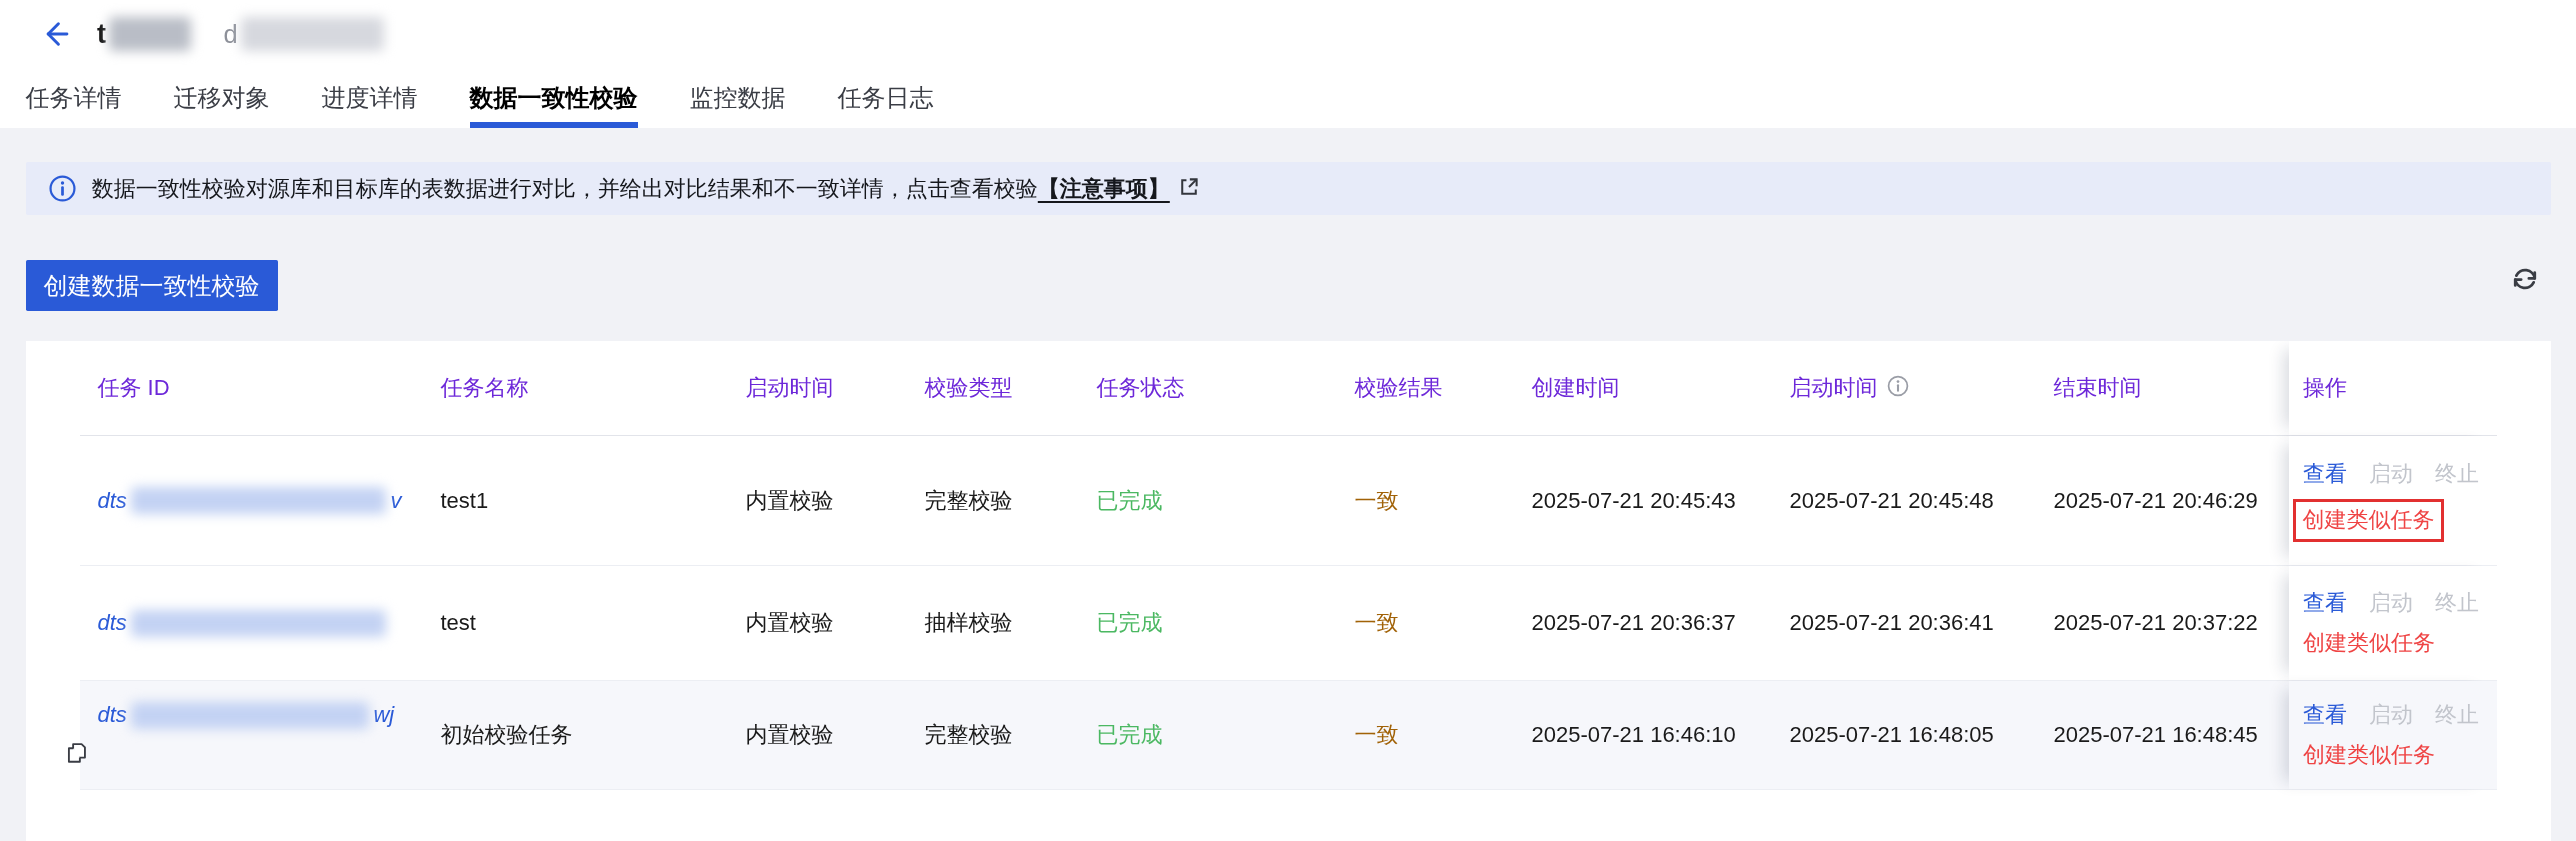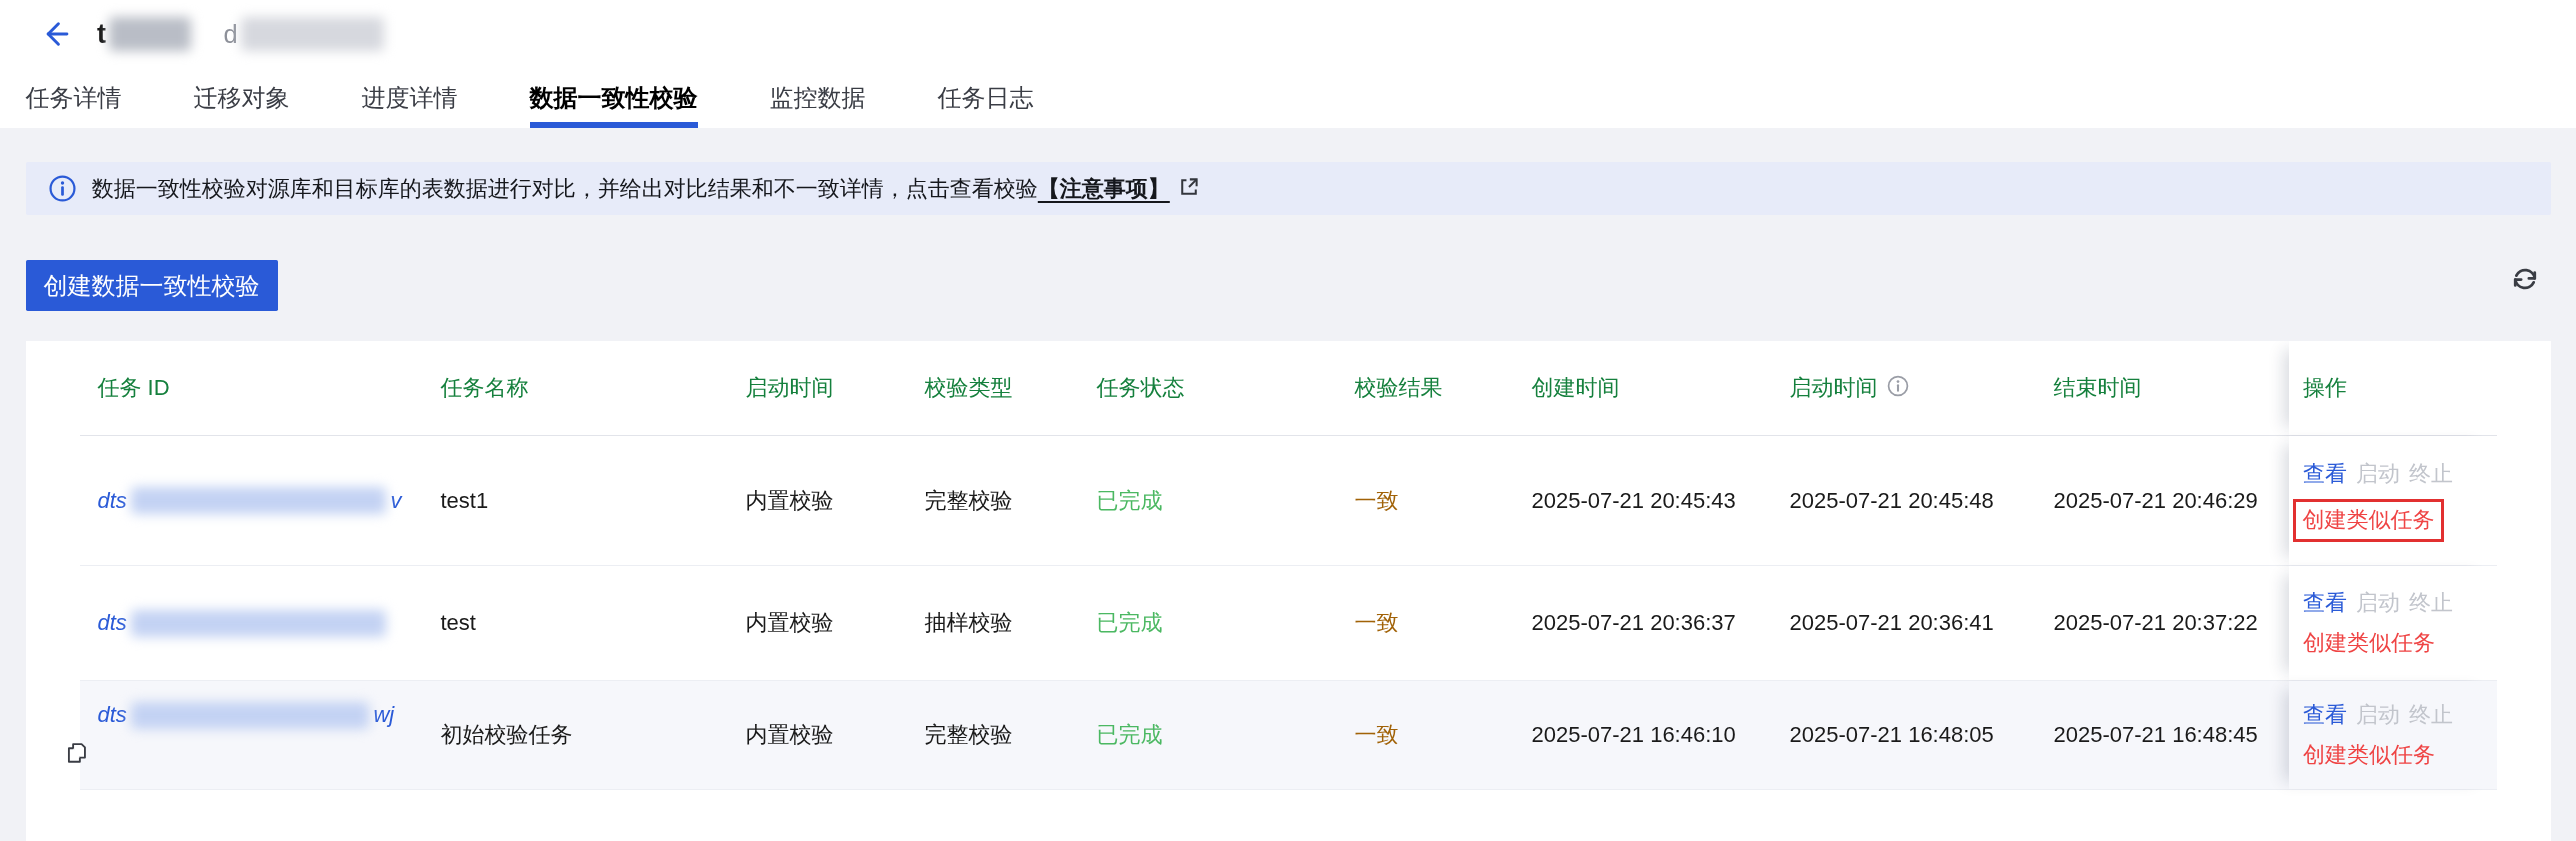--- a/index.html
+++ b/index.html
@@ -11,41 +11,41 @@
   .topbar { height:68px; background:#fff; display:flex; align-items:center; padding-left:36px; }
   .back-btn { width:37px; height:37px; display:flex; align-items:center; justify-content:center; cursor:pointer; }
   .frag-bold { font-size:27px; font-weight:bold; color:#111; margin-left:24px; display:flex; align-items:center; }
   .frag-gray { font-size:25.5px; color:#8d9099; margin-left:32px; display:flex; align-items:center; }
   .redact { display:inline-block; height:34px; border-radius:4.3px; filter:blur(6px); }
   .redact.dark { background:#b9bdc6; width:82px; margin-left:3.4px; }
   .redact.light { background:#d6d8de; width:143px; margin-left:3.4px; }
   .redact.blue { background:#c3d2f3; height:27px; width:255px; margin:0 4.3px; }
 
   
-  .tabs { height:60px; background:#fff; display:flex; padding-left:25.5px; gap:72px; }
+  .tabs { height:60px; background:#fff; display:flex; padding-left:25.5px; gap:52px; }
   .tab { position:relative; height:100%; display:flex; align-items:center; font-size:24px; color:#3a3d45; cursor:pointer; }
   .tab.active { font-weight:bold; color:#000; }
   .tab-underline { position:absolute; left:0; bottom:0; width:100%; height:6px; background:#2A5AD7; }
 
   
   .content { height:808px; background:#F1F2F6; padding:34px 25.5px 0 25.5px; }
 
   .banner { height:53px; background:#E7EBF9; border-radius:1.7px; display:flex; align-items:center; padding:0 22px; gap:15.3px; }
   .banner-text { font-size:22px; color:#15171c; }
   .banner-link { font-weight:bold; text-decoration:underline; text-underline-offset:5.1px; cursor:pointer; color:#15171c; }
   .ext-icon { margin-left:8.5px; vertical-align:-2.6px; cursor:pointer; }
 
   .toolbar { margin-top:45px; height:51px; display:flex; justify-content:space-between; align-items:flex-start; }
   .create-btn { width:252px; height:51px; background:#2A5AD7; color:#fff; font-size:24px; border:none; border-radius:1.7px; display:flex; align-items:center; justify-content:center; cursor:pointer; font-family:inherit; }
   .refresh-btn { width:37px; height:37px; margin:0 6.8px 0 0; display:flex; align-items:center; justify-content:center; cursor:pointer; }
 
   
   .card { margin-top:30px; background:#fff; height:502px; padding:0 54px; overflow:hidden; }
   .trow { display:flex; align-items:center; }
-  .thead { height:95px; color:#15803d; font-size:22px; border-bottom:0.9px solid #E2E4EA; }
+  .thead { height:95px; color:#6d28d9; font-size:22px; border-bottom:0.9px solid #E2E4EA; }
   .tbody-row { font-size:22px; color:#1a1a1a; border-bottom:0.9px solid #ECEEF3; }
   .r1 { height:130px; }
   .r2 { height:115px; }
   .r3 { height:109px; background:#F6F7FB; }
 
   .c1 { width:361px; padding-left:18px; }
   .c2 { width:305px; }
   .c3 { width:179px; }
   .c4 { width:172px; }
   .c5 { width:258px; }
@@ -59,21 +59,21 @@
   .thead .cop { justify-content:center; }
 
   .idcell { display:flex; flex-direction:column; justify-content:flex-end;font-style:italic; }
   .idline { display:flex; align-items:center; color:#2A5AD7; }
   .id-link { color:#2A5AD7; cursor:pointer; }
   .copy-btn { margin-top:8.5px; margin-left:-37px; width:31px; height:31px; display:flex; align-items:center; justify-content:center; cursor:pointer; }
 
   .status-ok { color:#4BB862; }
   .result-ok { color:#a16207; }
 
-  .act-line { display:flex; gap:9px; align-items:center; }
+  .act-line { display:flex; gap:22px; align-items:center; }
   .act { cursor:pointer; white-space:nowrap; }
   .act.primary { color:#2A5AD7; }
   .act.disabled { color:#C2C5CC; cursor:default; }
   .clone-line { margin-top:10.2px; display:flex; }
   .clone-link { color:#ef4444; cursor:pointer; white-space:nowrap; }
   .red-box { border:3.4px solid #E23030; padding:2.6px 6.8px 4.3px 6.8px; display:inline-flex; margin-left:-10.2px; }
 
   .info-icon-hd { margin-left:8.5px; display:inline-flex; vertical-align:-3.4px; cursor:pointer; }
 </style>
 </head>

